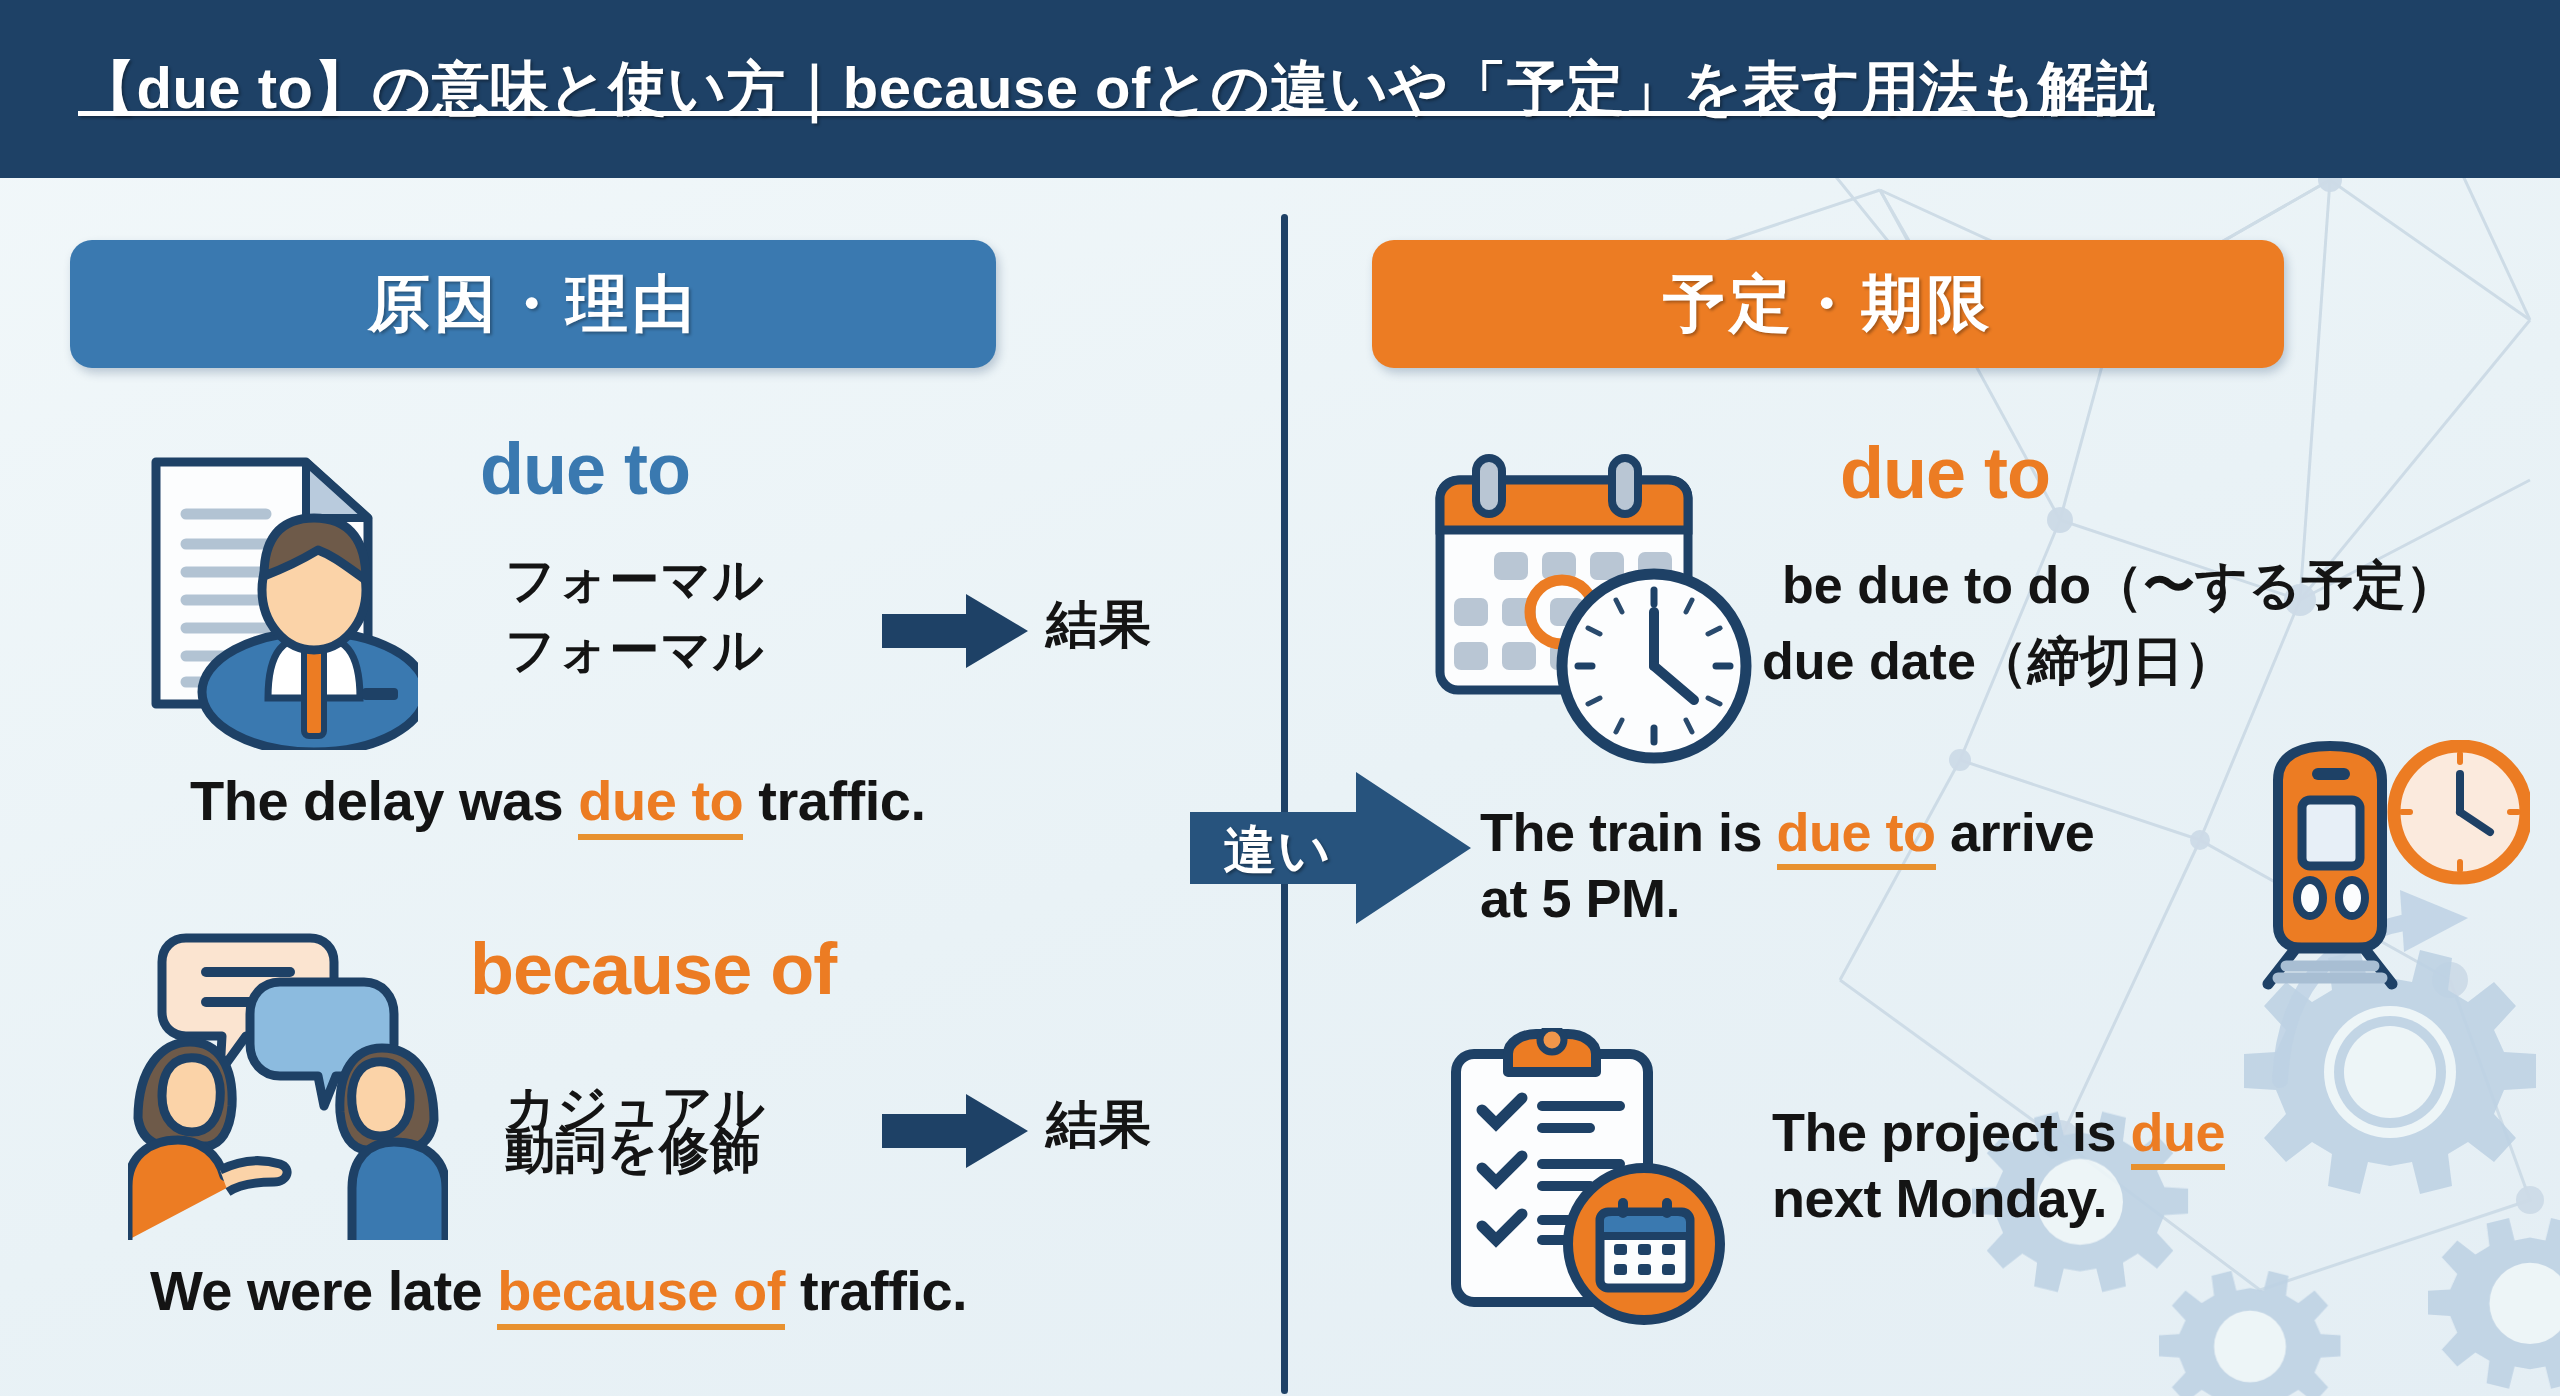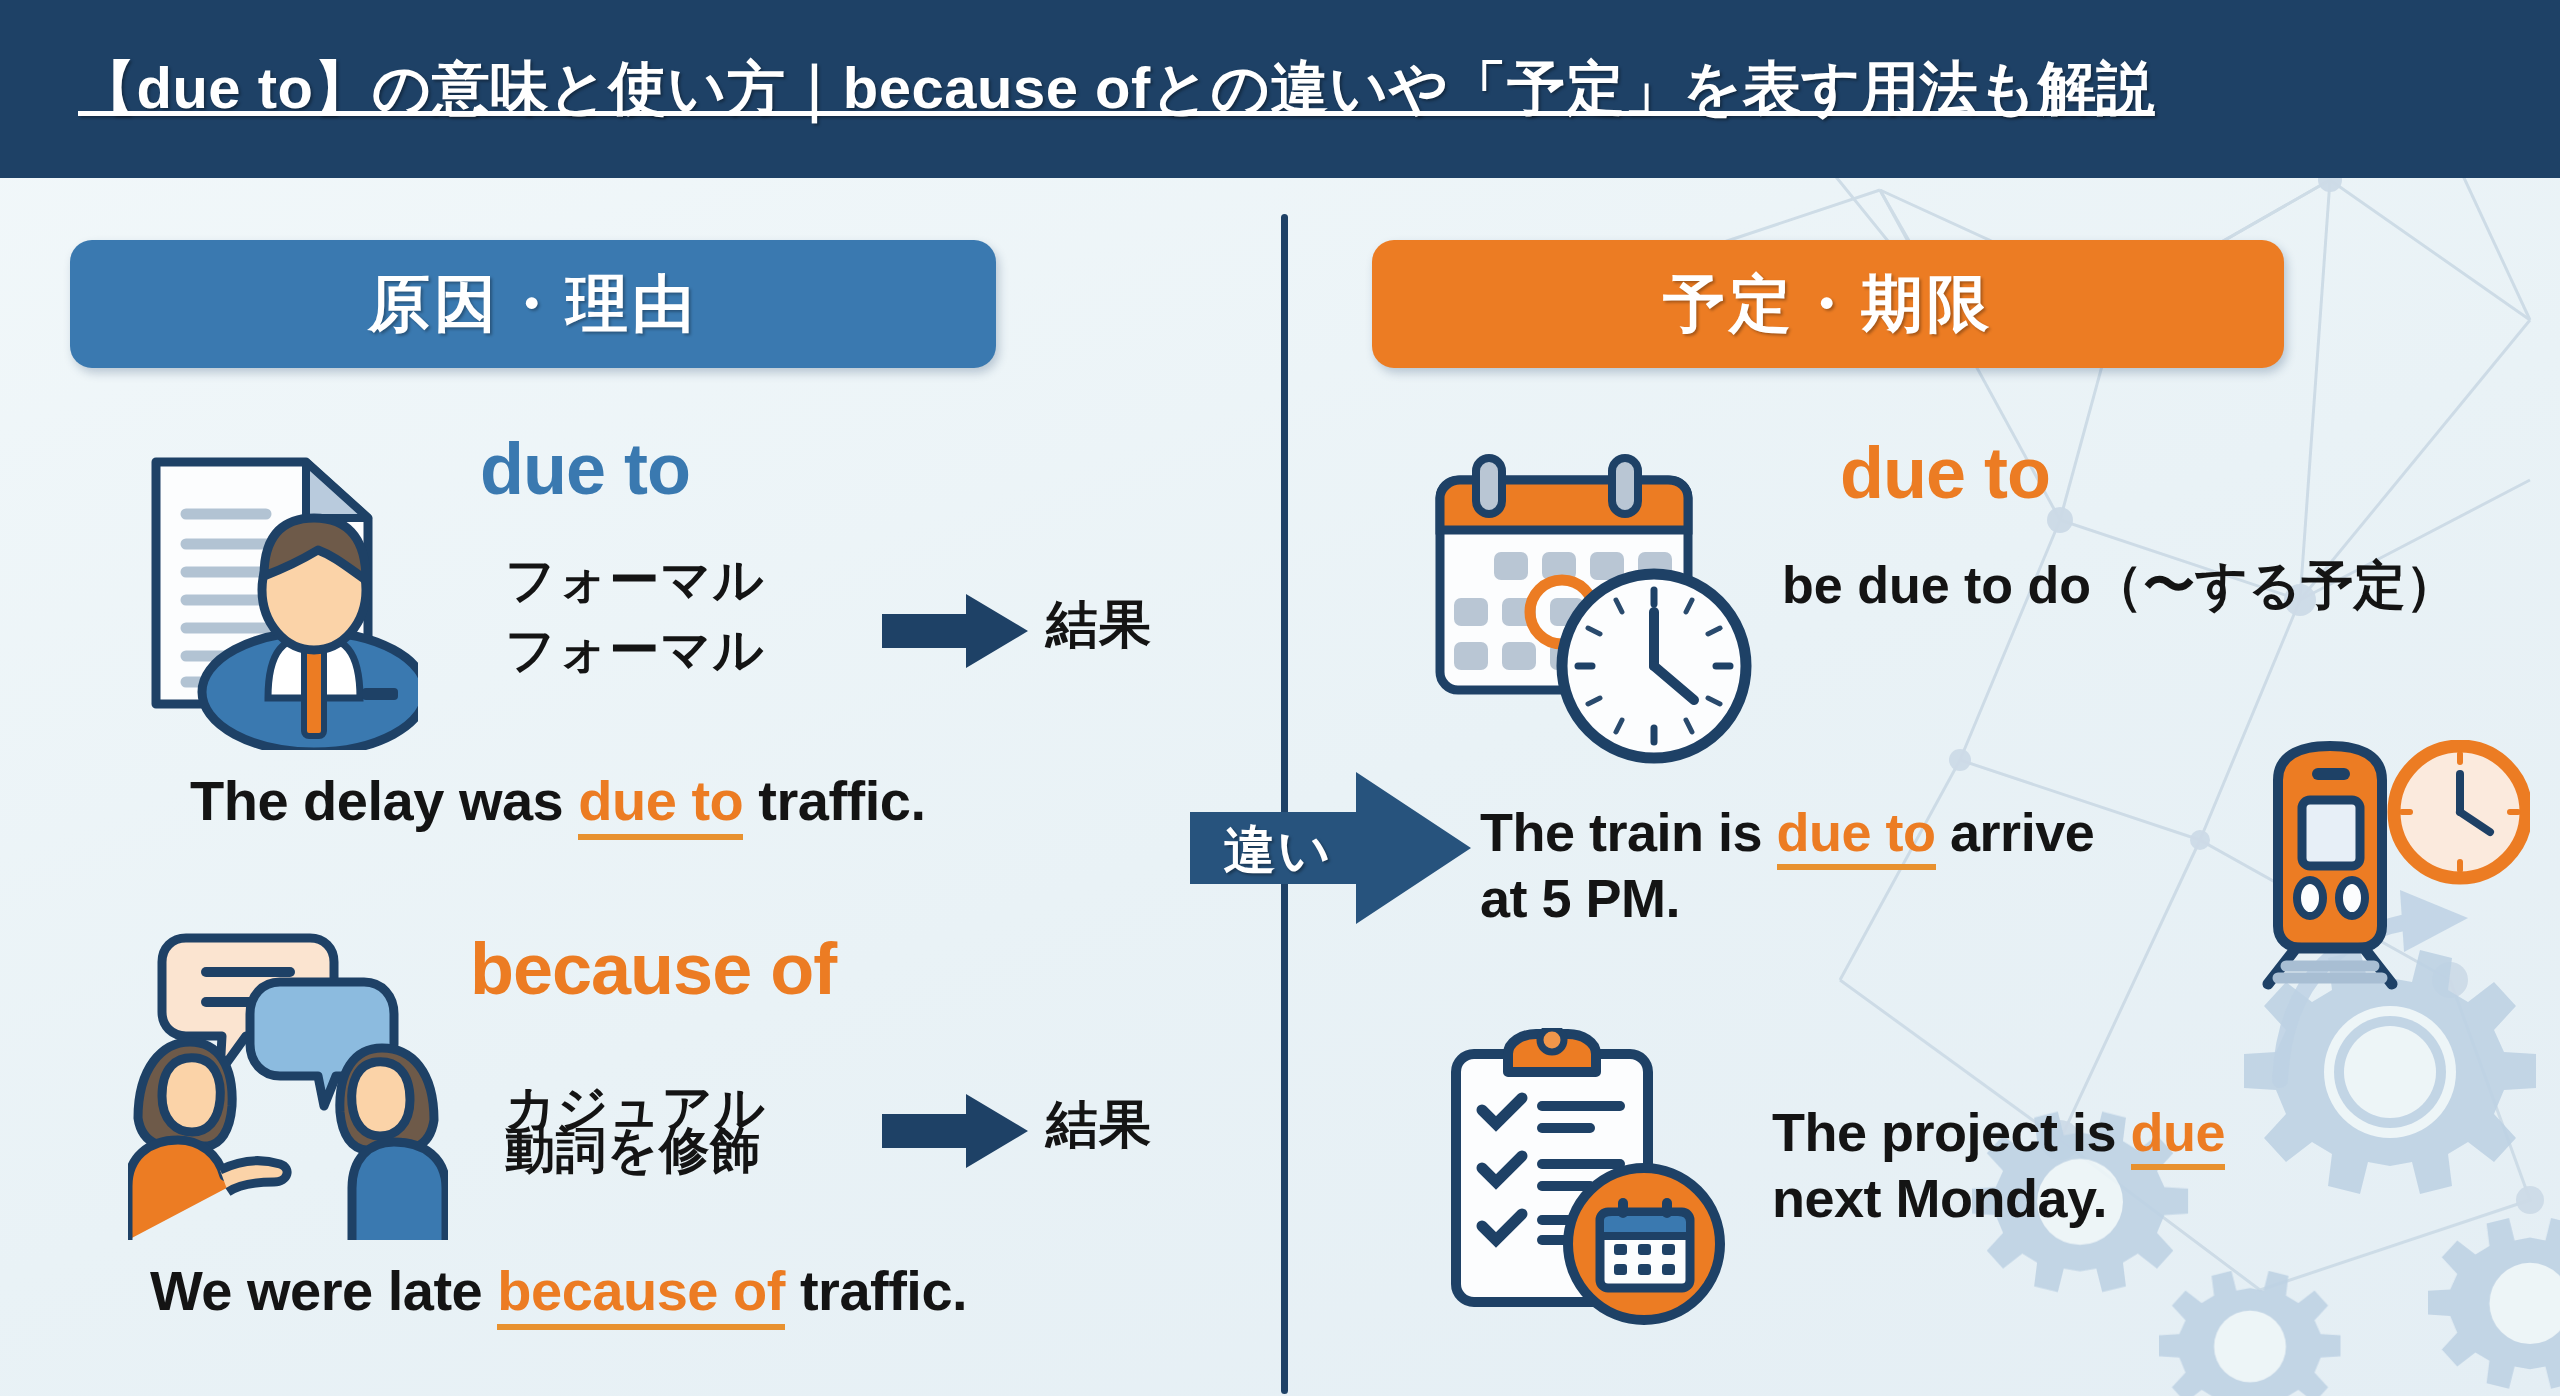--- a/index.html
+++ b/index.html
@@ -281,20 +281,21 @@
         <line x1="184" y1="152" x2="190" y2="164"></line>
       </g>
       <line x1="222" y1="218" x2="222" y2="164" stroke="#1e4166" stroke-width="10" stroke-linecap="round"></line>
       <line x1="222" y1="218" x2="262" y2="252" stroke="#1e4166" stroke-width="10" stroke-linecap="round"></line>
     </svg>
   </div>
 
   <div class="abs en-big orange-term" style="left:1840px;top:432px;">due to</div>
 
   <div class="abs right-list" style="left:1762px;top:550px;margin-left:20px;">be due to do（〜する予定）</div>
+  <div class="abs right-list" style="left:1762px;top:626px;">due date（締切日）</div>
 
   <div class="abs sentence-right" style="left:1480px;top:800px;width:740px;">
     <span>The train is </span><span class="hl">due to</span><span> arrive</span><br>
     <span>at 5 PM.</span>
   </div>
 
   <div class="abs" style="left:2200px;top:740px;width:330px;height:250px;">
     <svg width="330" height="250" viewBox="0 0 330 250">
 
       <circle cx="260" cy="72" r="66" fill="#fbeadd" stroke="#ec7c23" stroke-width="13"></circle>

